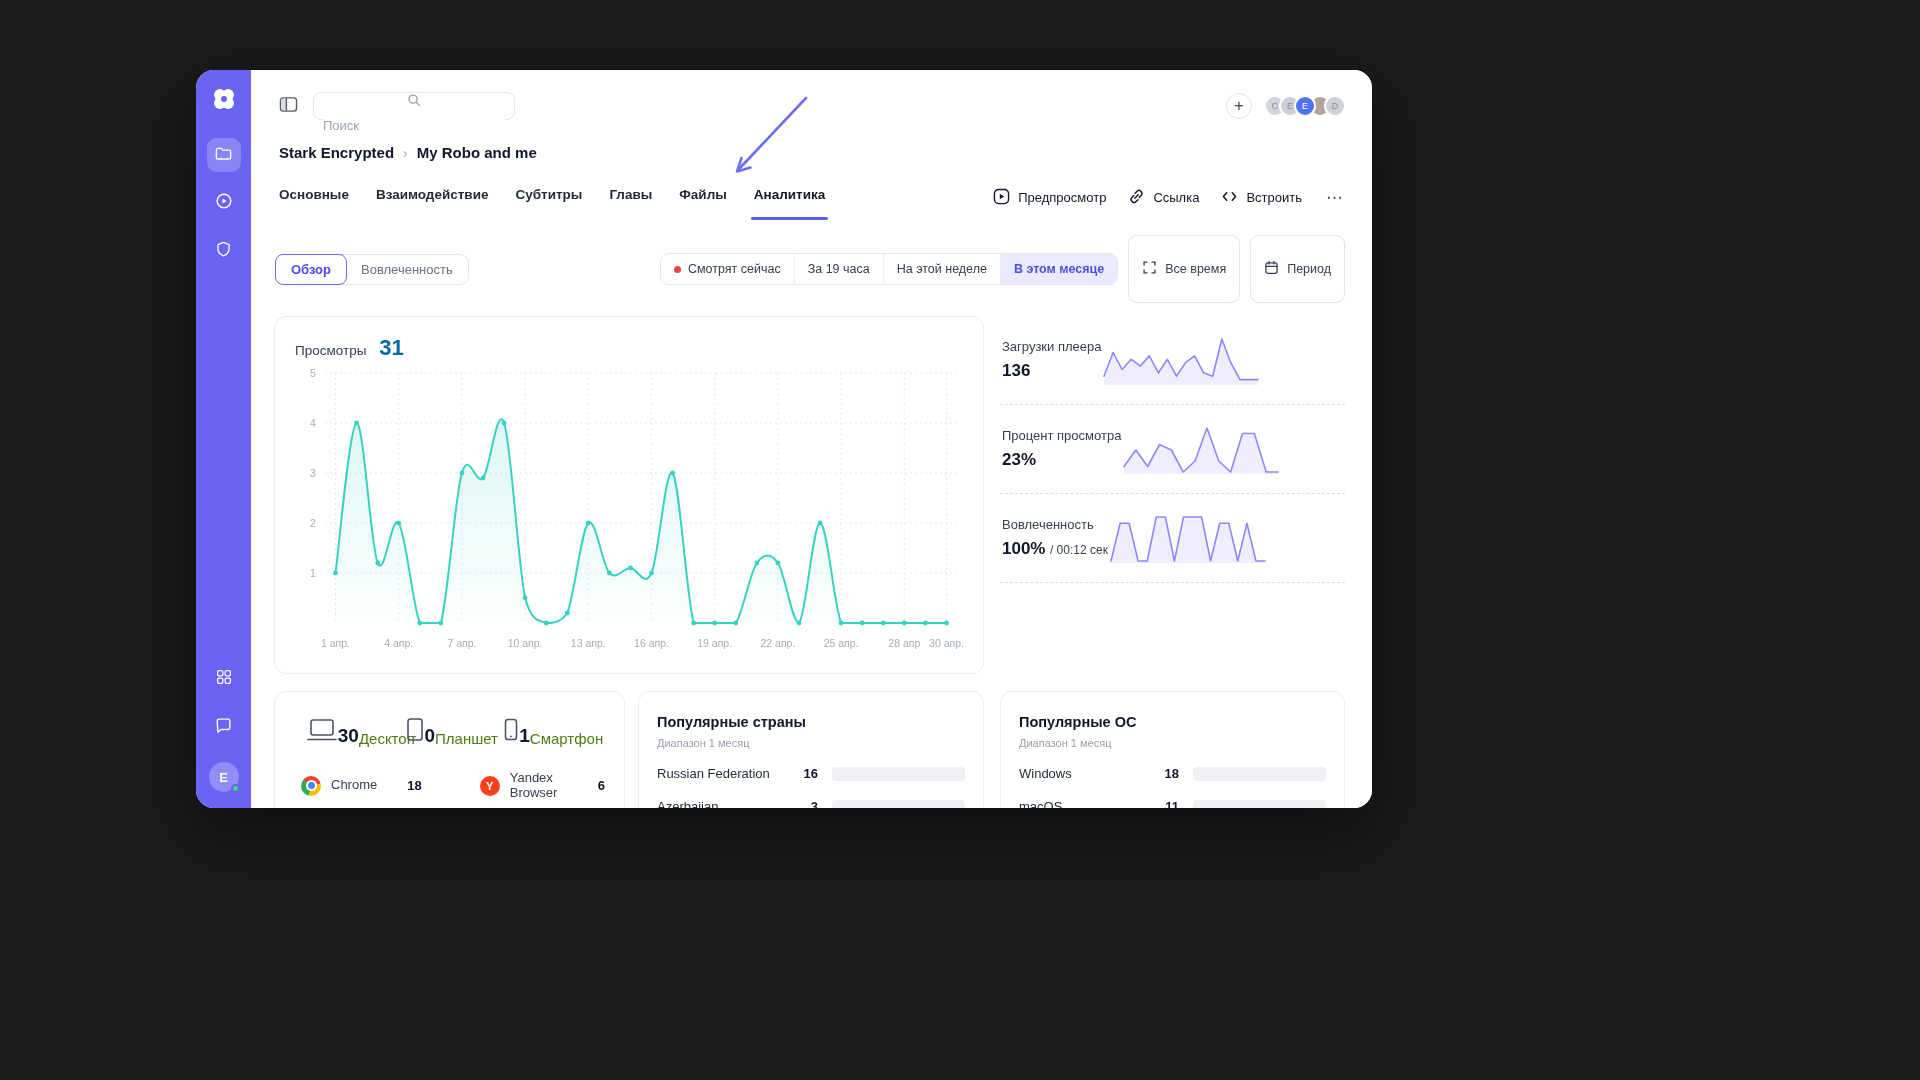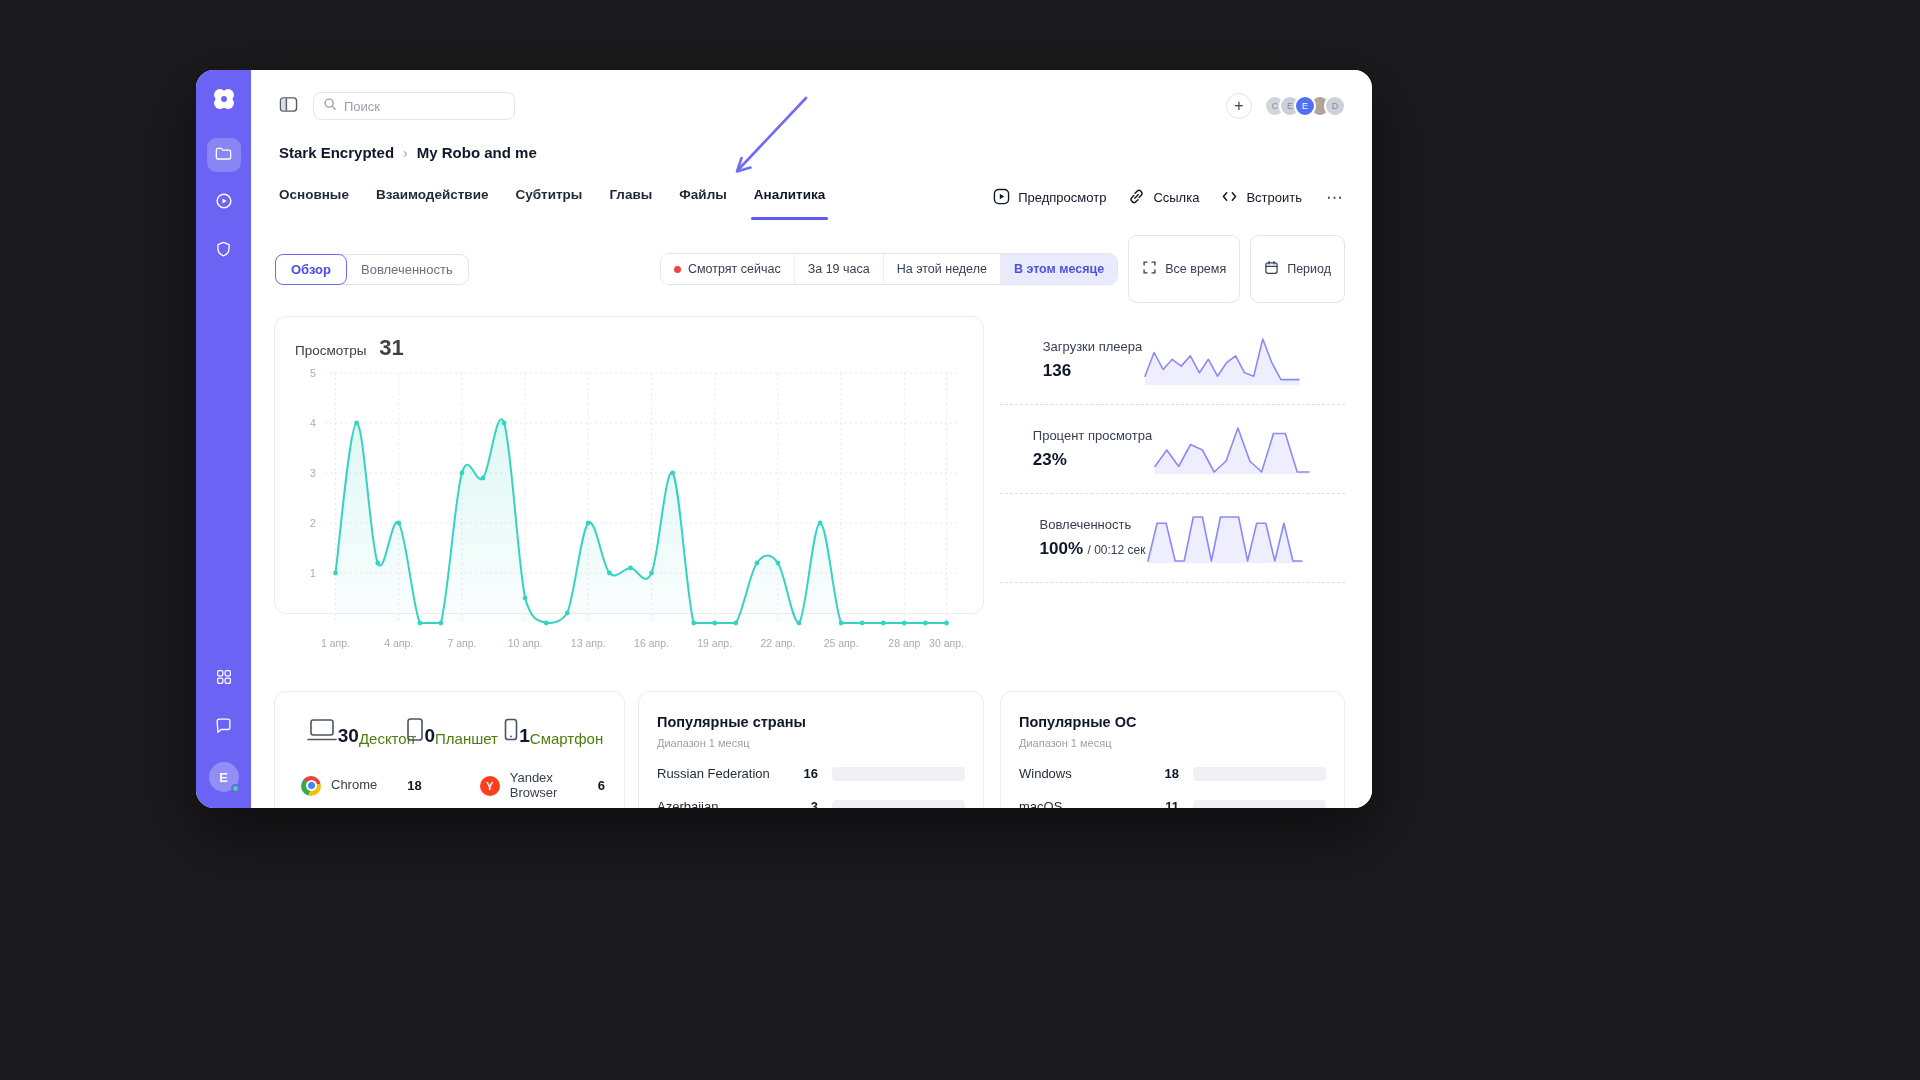--- a/index.html
+++ b/index.html
@@ -40,21 +40,21 @@
     background:#3ddc84; border:2px solid #6a63f3;
   }
 
   
   .main { flex:1; display:flex; flex-direction:column; background:#fff; min-width:0; }
 
   .topbar { display:flex; align-items:center; gap:15px; padding:22px 26px 0 28px; }
   .icon-btn { background:none; border:0; cursor:pointer; display:flex; align-items:center; }
   .search {
     width:202px; height:28px; border:1px solid #e4e4ea; border-radius:8px;
-    display:flex; align-items:center; gap:7px; padding:0 9px; background:#fff;
+    display:flex; align-items:center; gap:7px; padding:0 9px; background:#fff;flex-direction:column;
   }
   .search input { border:0; outline:0; font-size:13px; width:100%; color:#111827; font-family:inherit; }
   .search input::placeholder { color:#9aa1ad; }
   .top-right { margin-left:auto; display:flex; align-items:center; }
   .add-btn {
     width:26px; height:26px; border-radius:50%; border:1px solid #e4e4ea; background:#fff;
     font-size:16px; line-height:1; color:#374151; display:flex; align-items:center;
     justify-content:center; cursor:pointer; margin-right:12px; font-family:inherit;
   }
   .avatars { display:flex; align-items:center; }
@@ -106,30 +106,30 @@
     color:#374151; display:flex; gap:8px; align-items:center; background:#fff;
     cursor:pointer; white-space:nowrap; font-family:inherit;
   }
 
   .content {
     display:grid; grid-template-columns:710px 345px; grid-template-rows:360px auto;
     gap:15px 16px; margin:13px 27px 0 23px; align-items:start;
   }
   .card { border:1px solid #ececf1; border-radius:12px; background:#fff; }
 
-  .views-card { padding:18px 20px 8px; height:298px; }
+  .views-card { padding:18px 20px 8px; height:358px; }
   .views-head { display:flex; align-items:baseline; gap:13px; }
   .views-title { font-size:13.5px; color:#374151; }
-  .views-value { font-size:22px; font-weight:700; color:#404040; }
+  .views-value { font-size:22px; font-weight:700; color:#0369a1; }
   .views-card svg { display:block; margin-top:4px; }
   svg text { font-family:"Liberation Sans", sans-serif; }
 
   .stats-col { display:flex; flex-direction:column; }
   .stat {
-    display:flex; justify-content:center; align-items:center;
+    display:flex; justify-content:flex-start; align-items:center;
     border-bottom:1.5px dashed #dcdce3; height:89px; padding:0 2px;
   }
   .stat-label { font-size:13px; color:#374151; margin-bottom:7px; }
   .stat-value { font-size:17px; font-weight:700; color:#0f172a; }
   .stat-suffix { font-size:12px; font-weight:400; color:#374151; }
 
   .bottom-left { display:flex; gap:13px; }
   .devices-card { width:351px; height:210px; padding:24px 22px; }
   .device-cols { display:flex; justify-content:space-evenly; text-align:center; }
   .device-col { display:flex; flex-direction:row; align-items:center; width:90px; }

